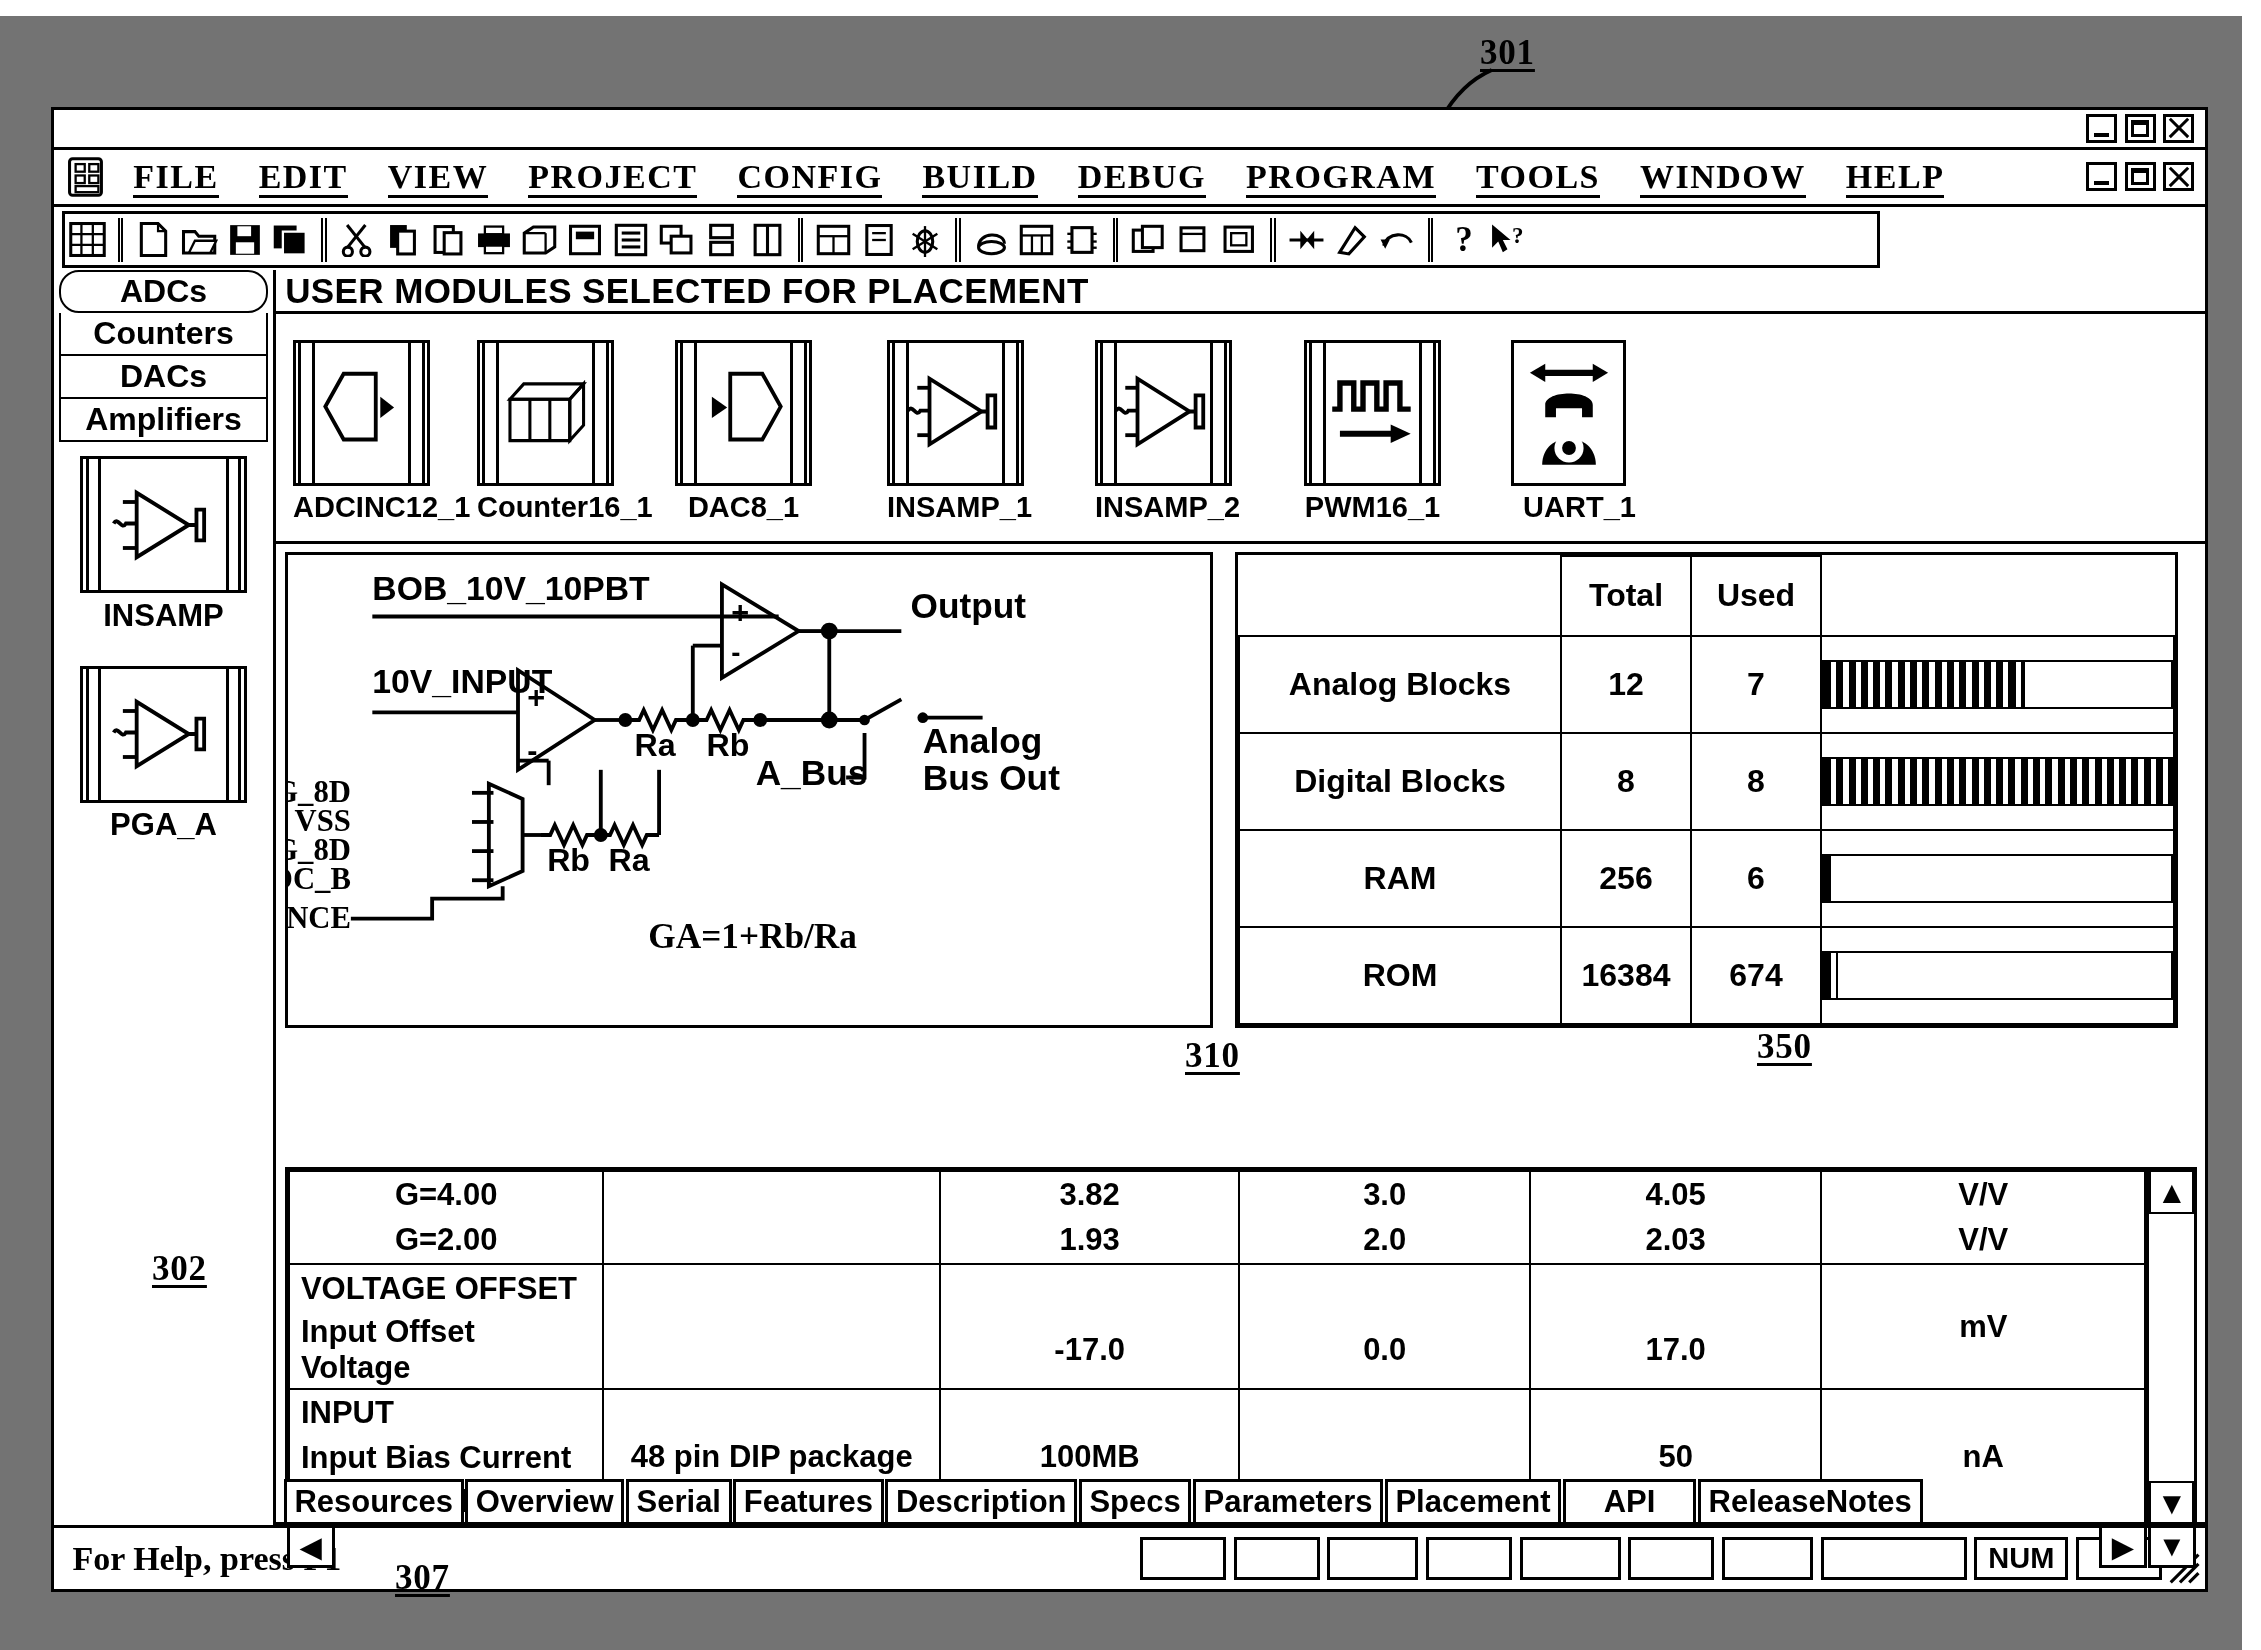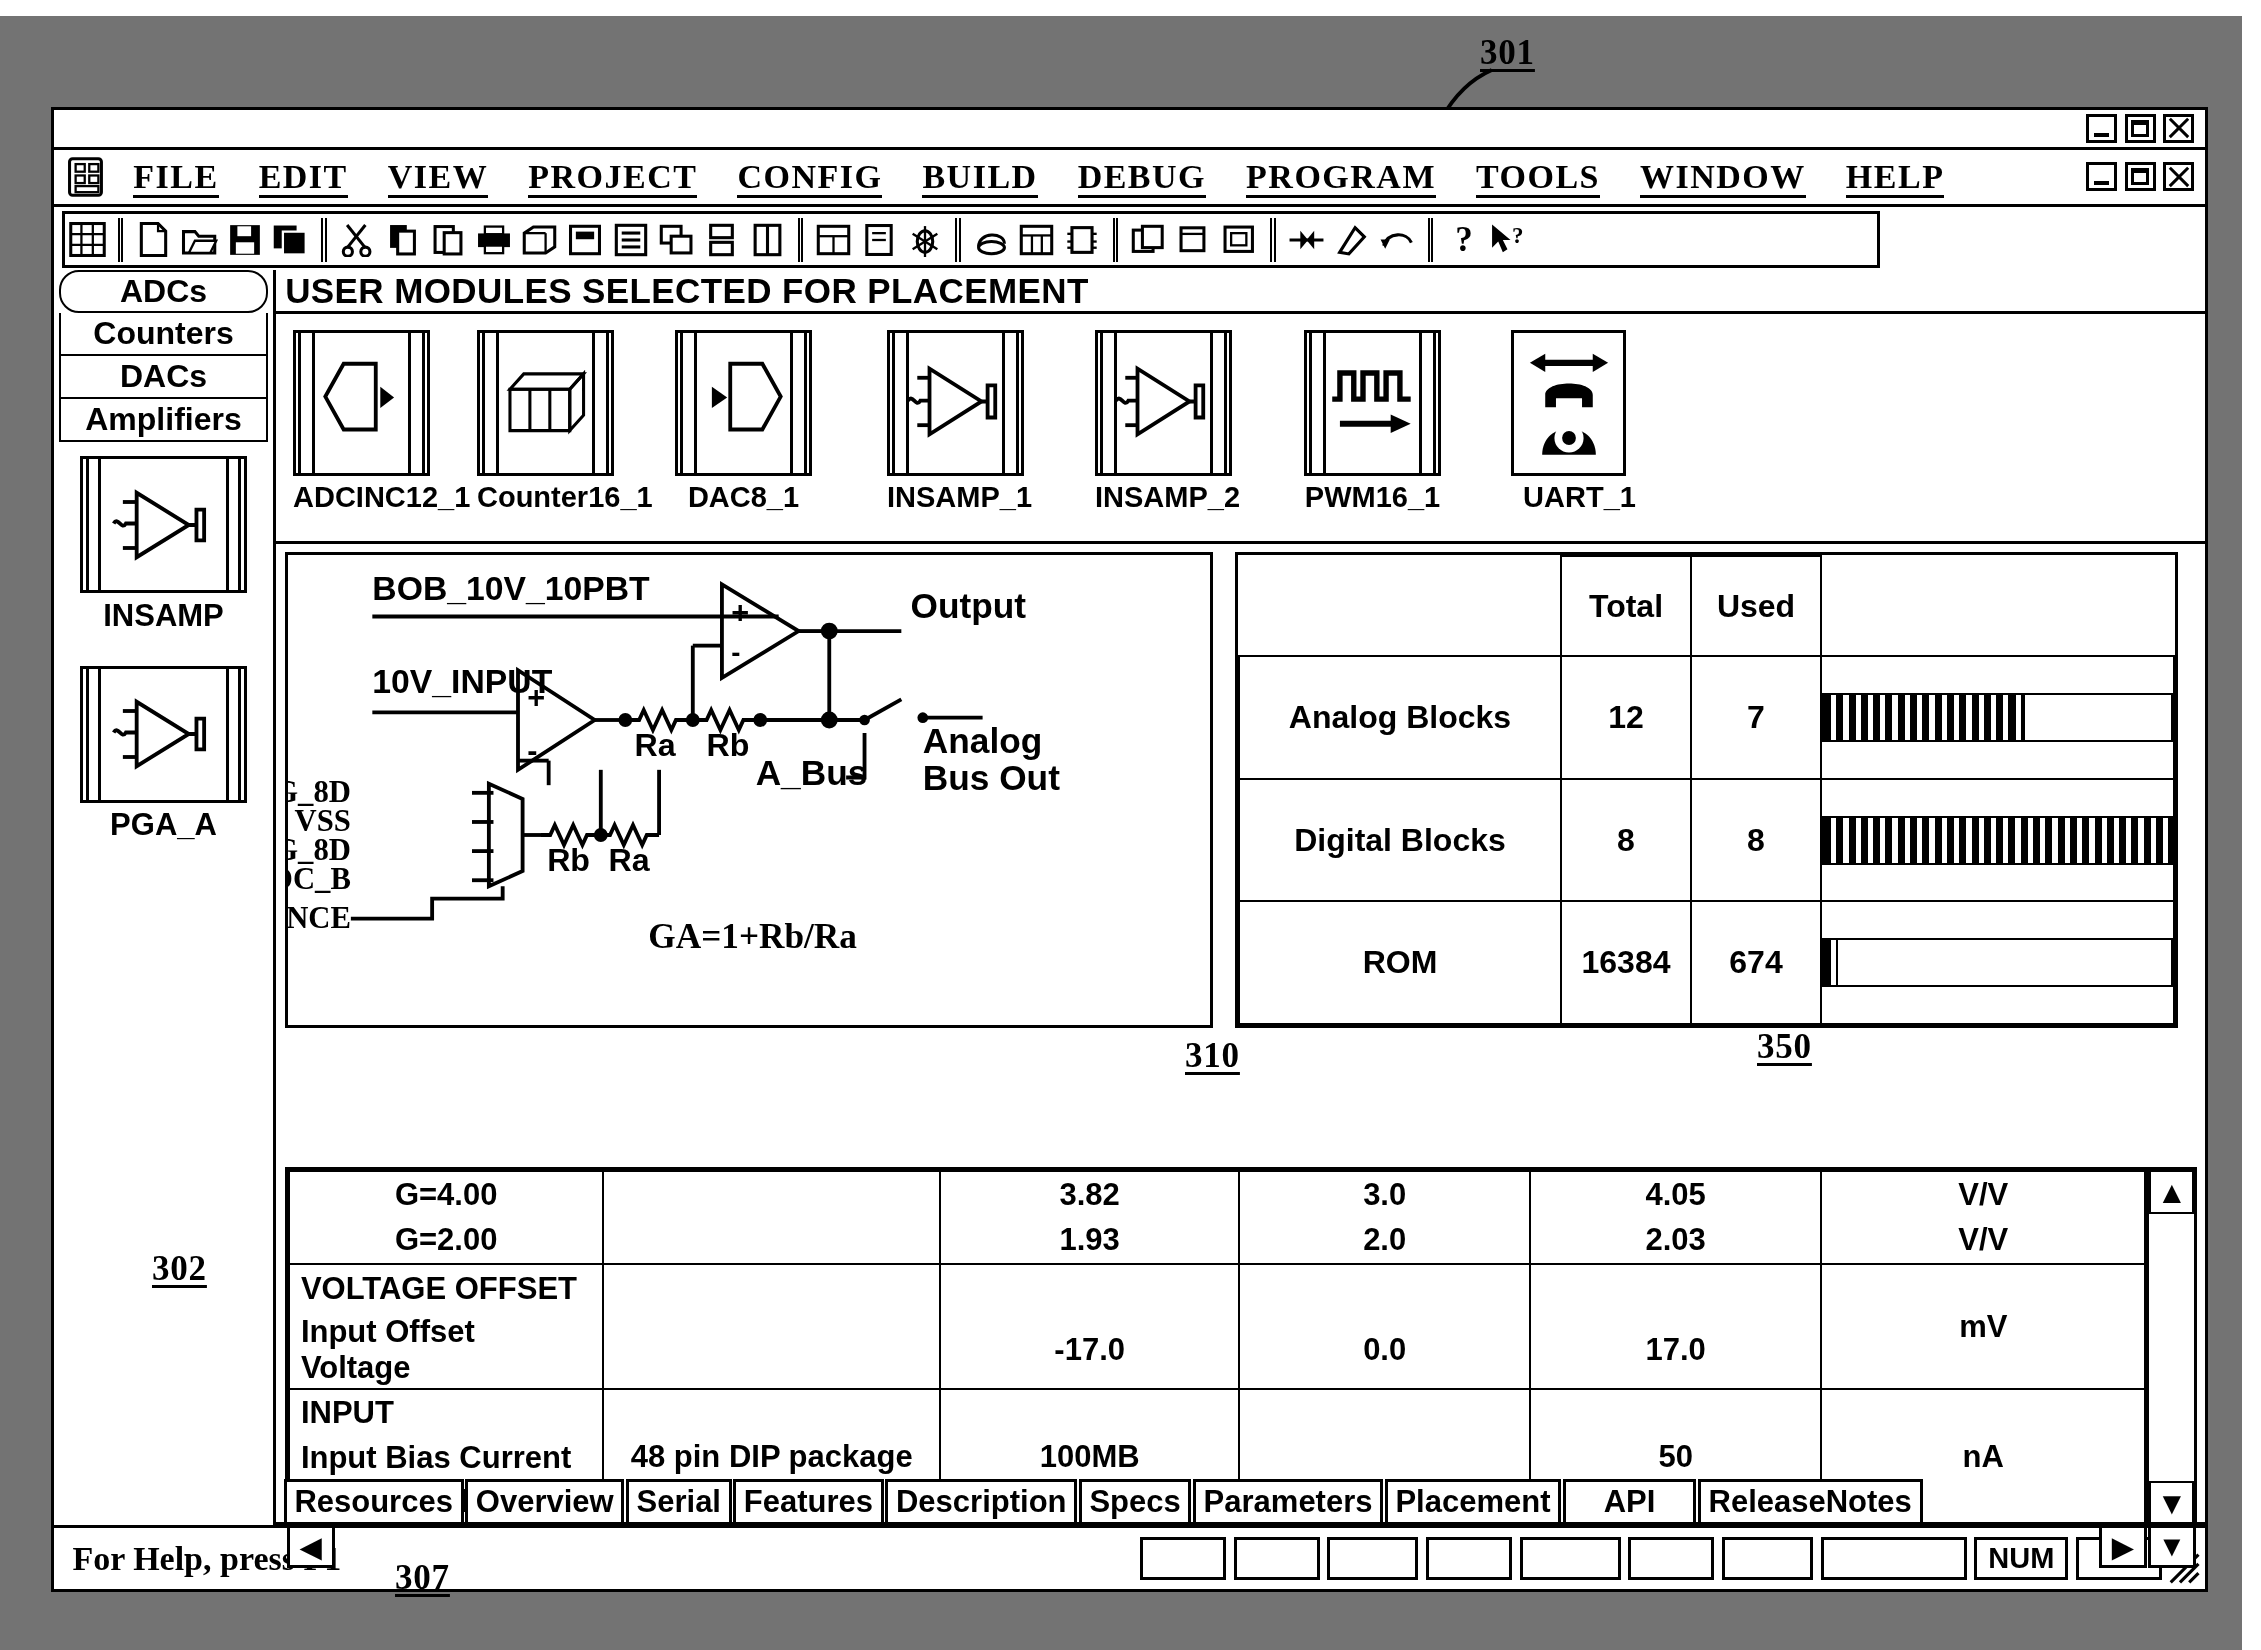--- a/index.html
+++ b/index.html
@@ -160,21 +160,21 @@
     font-weight: bold;
     font-size: 35px;
     letter-spacing: 0.4px;
   }
   #um-strip {
     position:relative;
     height: 230px;
     border-bottom: 3.8px solid #000;
   }
   .um-item {
-    position:absolute; top: 16px;
+    position:absolute; top: 26px;
     width: 137px;
   }
   .um-box {
     width: 137px; height: 146px;
     border: 3.8px solid #000;
     background:#fff;
     position:relative;
     display:flex; align-items:center; justify-content:center;
   }
   .um-box.rails::before, .um-box.rails::after {
@@ -1009,20 +1009,30 @@
                     </div>
               </td>
             </tr>
             <tr>
               <td>Digital Blocks</td>
               <td>8</td>
               <td>8</td>
               <td class="bar-cell">
                 <div class="bar-outer">
                       <div class="bar-fill" style="width:100%"></div>
+                    </div>
+              </td>
+            </tr>
+            <tr>
+              <td>RAM</td>
+              <td>256</td>
+              <td>6</td>
+              <td class="bar-cell">
+                <div class="bar-outer">
+                      <div class="bar-fill" style="width:2%"></div>
                     </div>
               </td>
             </tr>
             <tr>
               <td>ROM</td>
               <td>16384</td>
               <td>674</td>
               <td class="bar-cell">
                 <div class="bar-outer">
                       <div class="bar-fill" style="width:4%"></div>

